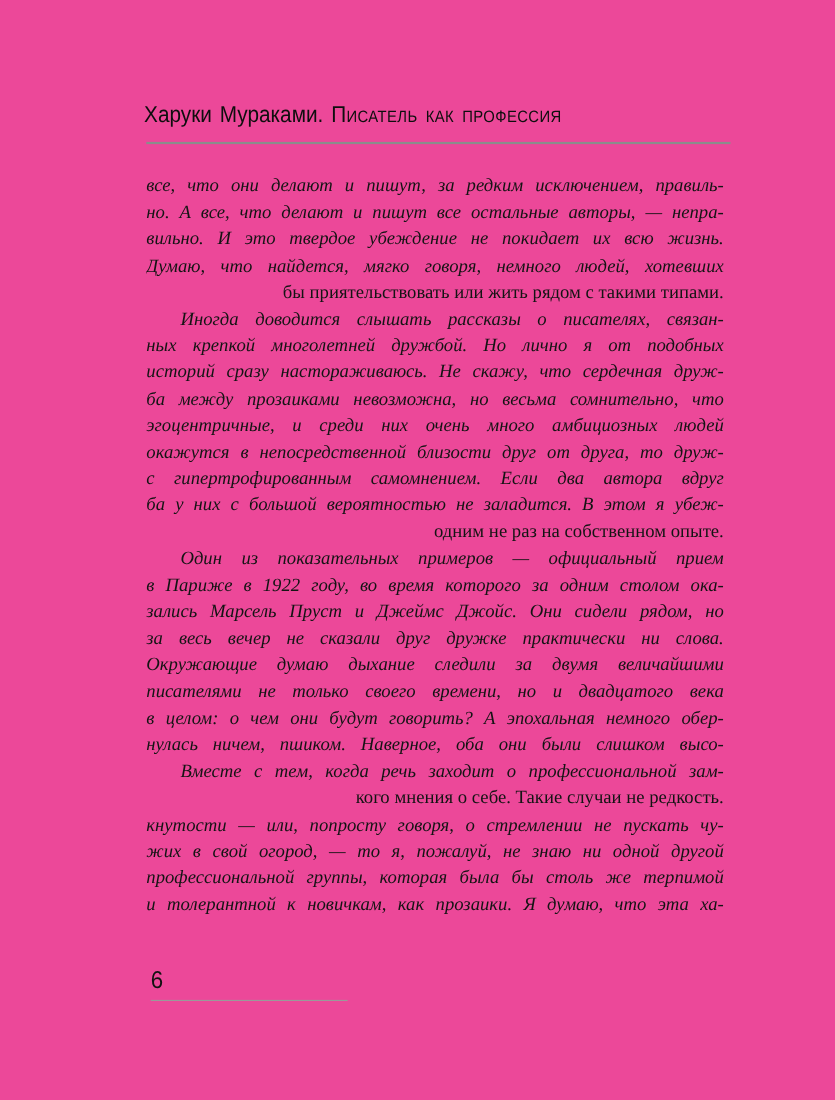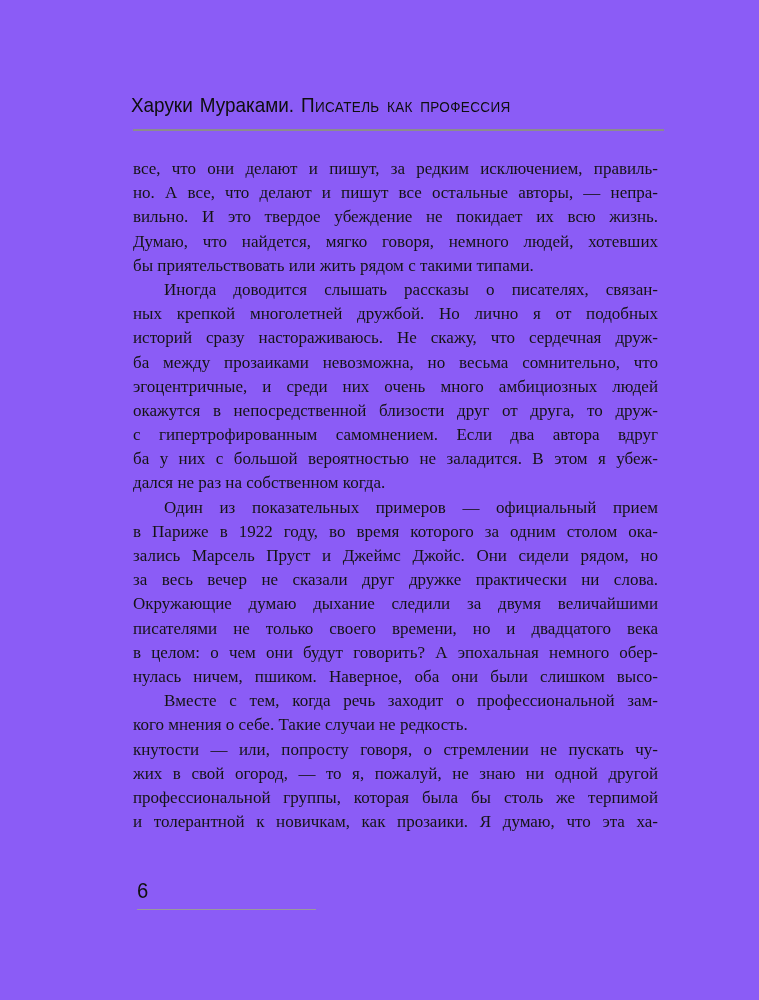--- a/index.html
+++ b/index.html
@@ -1,20 +1,20 @@
 <!DOCTYPE html>
 <html><head>
 <meta charset="utf-8">
 <style>
   html, body { margin: 0; padding: 0; background: #ffffff; }
   .page {
     position: relative;
     width: 759px;
     height: 1000px;
-    background: #8b5cf6;
+    background: #ec4899;
     font-family: "Liberation Serif", serif;
     color: #141414;
     overflow: hidden;
   }
   .running-head {
     position: absolute;
     left: 131px;
     top: 93px;
     font-family: "Liberation Sans", sans-serif;
     font-size: 21px;
@@ -40,25 +40,26 @@
     position: absolute;
     left: 133px;
     top: 157px;
     width: 525px;
     font-size: 17px;
     line-height: 24.2px;
   }
   .line {
     height: 24.2px;
     overflow: hidden;
-    text-align: left;
+    text-align: right;
   }
   .line.just {
     text-align: justify;
     text-align-last: justify;
+    font-style: italic;
   }
   .line.indent {
     text-indent: 31px;
   }
   .page-number {
     position: absolute;
     left: 137px;
     top: 878px;
     font-family: "Liberation Sans", sans-serif;
     font-size: 22px;
@@ -94,21 +95,21 @@
       <div class="line just">Думаю, что найдется, мягко говоря, немного людей, хотевших</div>
       <div class="line">бы приятельствовать или жить рядом с такими типами.</div>
       <div class="line indent just">Иногда доводится слышать рассказы о писателях, связан-</div>
       <div class="line just">ных крепкой многолетней дружбой. Но лично я от подобных</div>
       <div class="line just">историй сразу настораживаюсь. Не скажу, что сердечная друж-</div>
       <div class="line just">ба между прозаиками невозможна, но весьма сомнительно, что</div>
       <div class="line just">эгоцентричные, и среди них очень много амбициозных людей</div>
       <div class="line just">окажутся в непосредственной близости друг от друга, то друж-</div>
       <div class="line just">с гипертрофированным самомнением. Если два автора вдруг</div>
       <div class="line just">ба у них с большой вероятностью не заладится. В этом я убеж-</div>
-      <div class="line">дался не раз на собственном когда.</div>
+      <div class="line">одним не раз на собственном опыте.</div>
       <div class="line indent just">Один из показательных примеров — официальный прием</div>
       <div class="line just">в Париже в 1922 году, во время которого за одним столом ока-</div>
       <div class="line just">зались Марсель Пруст и Джеймс Джойс. Они сидели рядом, но</div>
       <div class="line just">за весь вечер не сказали друг дружке практически ни слова.</div>
       <div class="line just">Окружающие думаю дыхание следили за двумя величайшими</div>
       <div class="line just">писателями не только своего времени, но и двадцатого века</div>
       <div class="line just">в целом: о чем они будут говорить? А эпохальная немного обер-</div>
       <div class="line just">нулась ничем, пшиком. Наверное, оба они были слишком высо-</div>
       <div class="line indent just">Вместе с тем, когда речь заходит о профессиональной зам-</div>
       <div class="line">кого мнения о себе. Такие случаи не редкость.</div>

